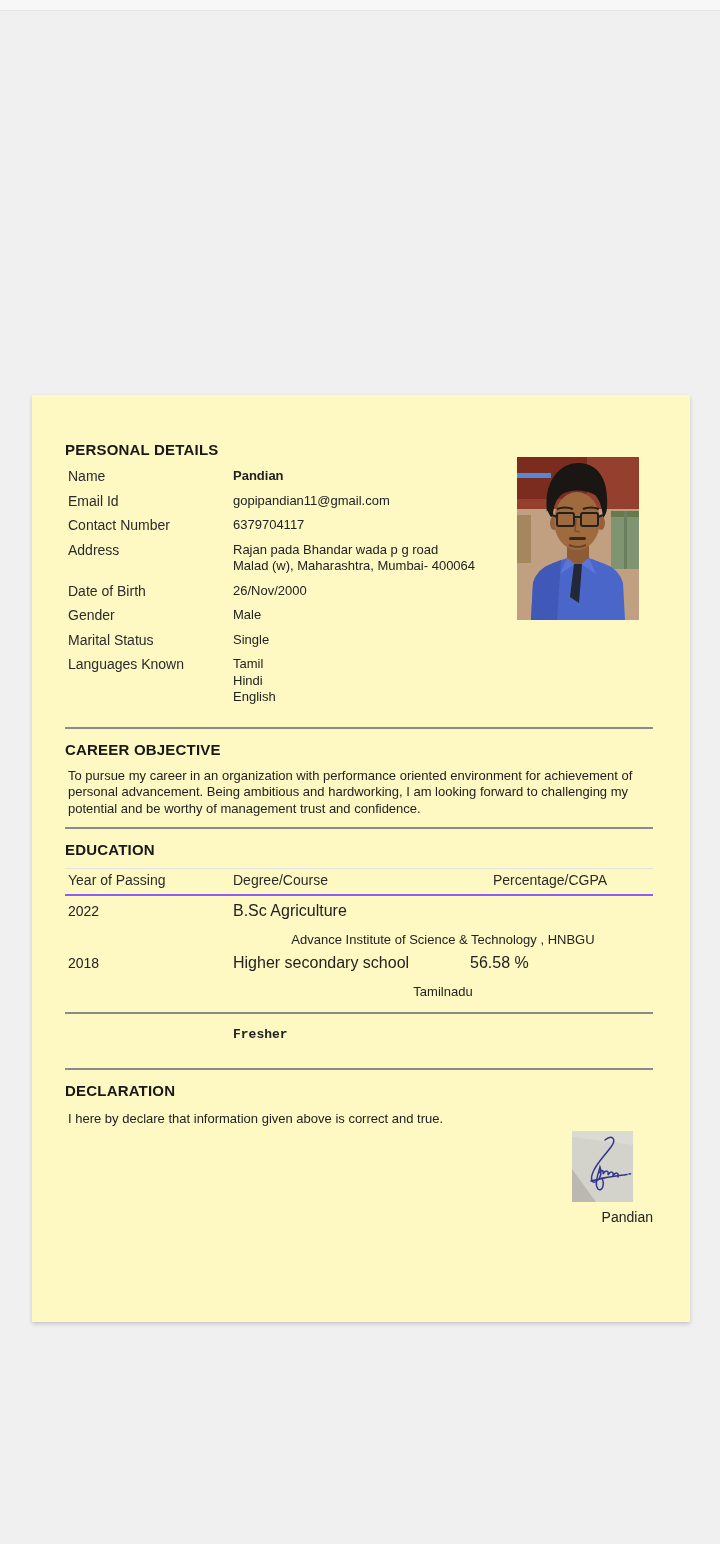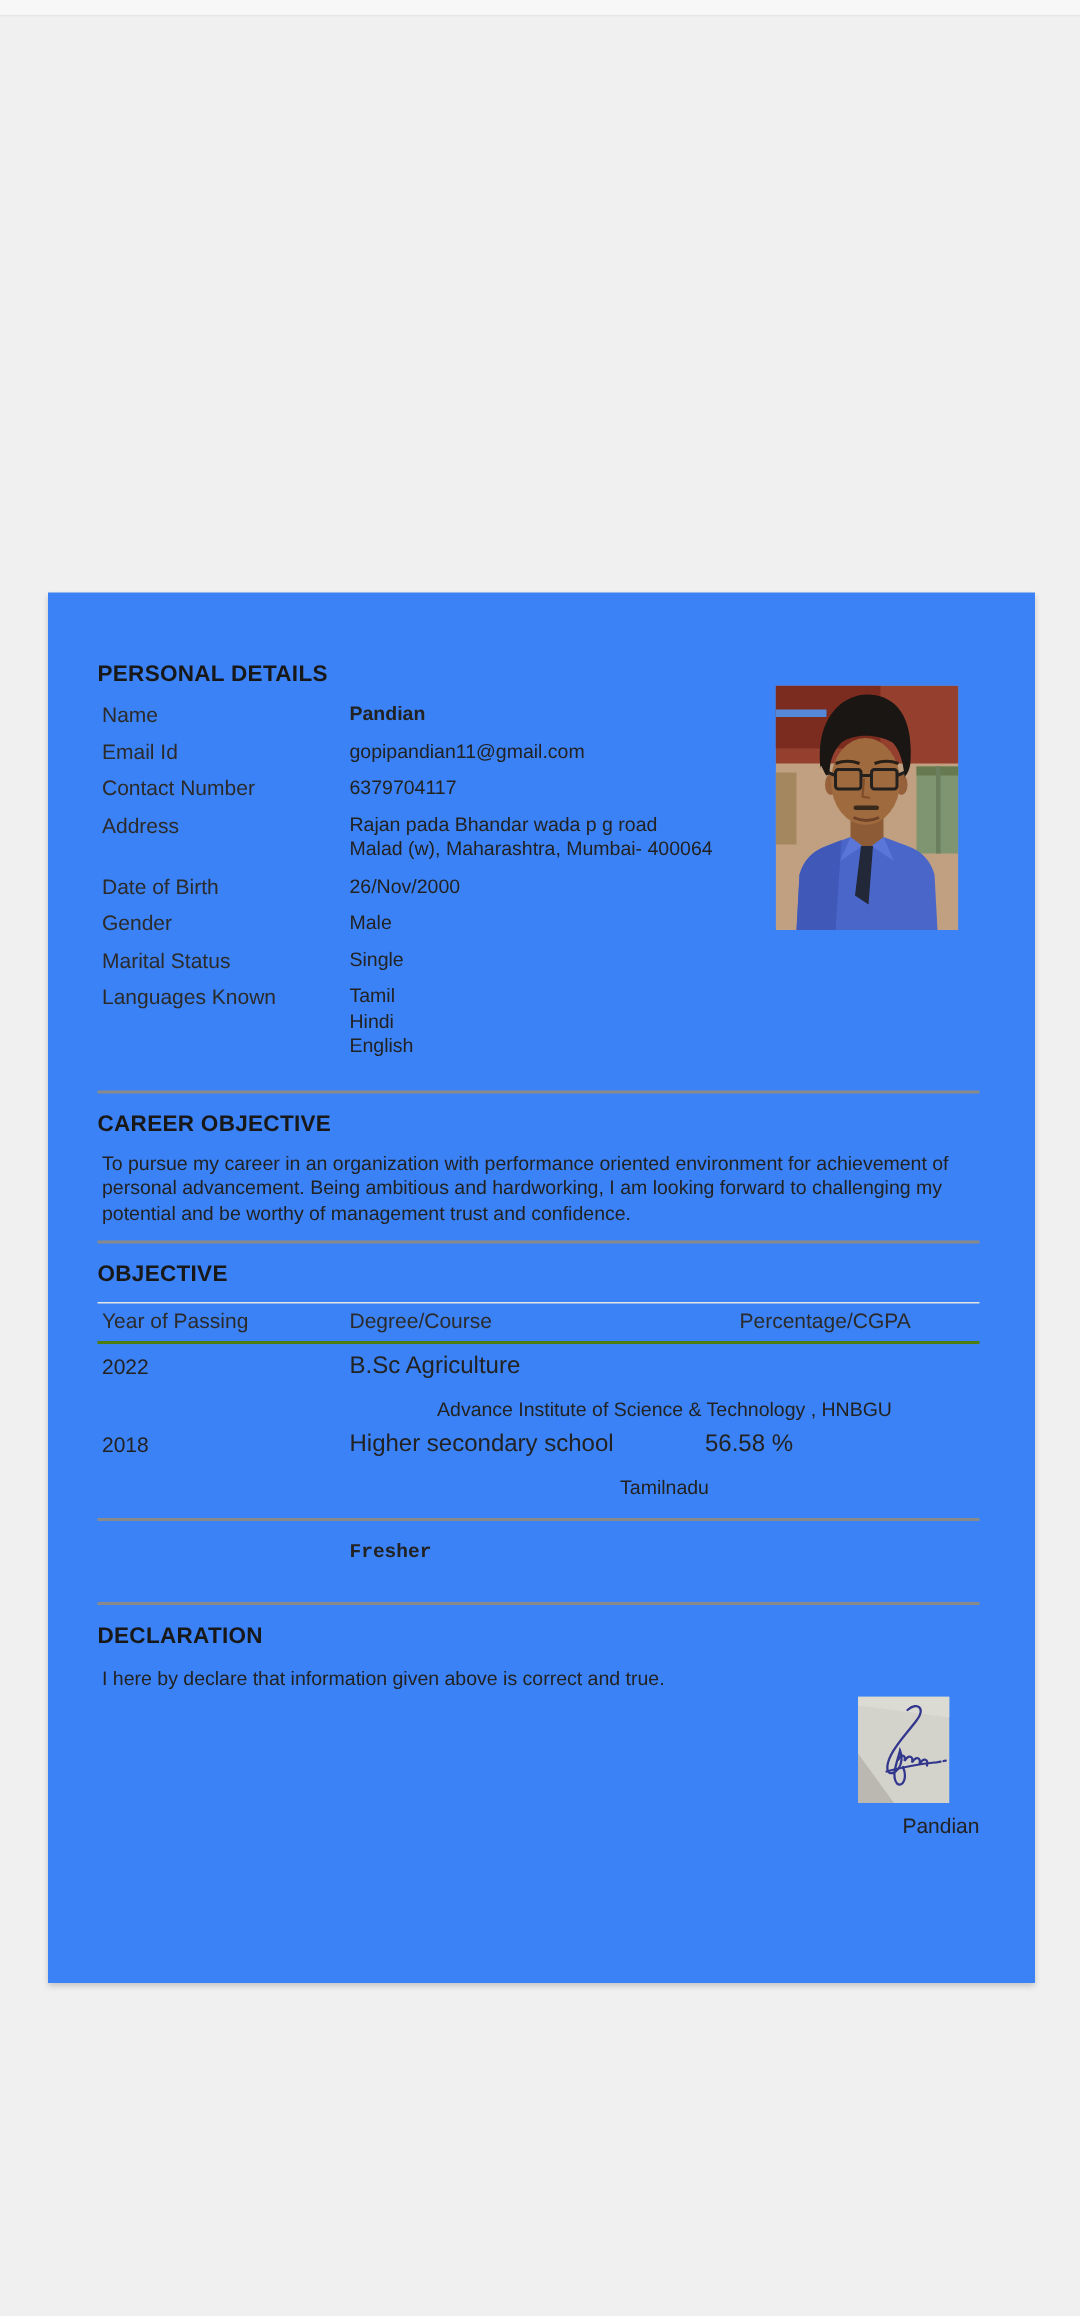--- a/index.html
+++ b/index.html
@@ -1,35 +1,35 @@
 <!DOCTYPE html>
 <html><head>
 <meta charset="utf-8">
 <style>
   html,body{margin:0;padding:0;background:#f0f0f1;font-family:"Liberation Sans","DejaVu Sans",sans-serif;}
   .viewport{position:relative;width:720px;height:1544px;background:#f0f0f1;overflow:hidden;}
   .top-strip{position:absolute;left:0;top:0;width:720px;height:10px;background:#f7f7f8;border-bottom:1px solid #e6e6e8;}
-  .doc-card{position:absolute;left:32px;top:395px;width:658px;height:927px;background:#3b82f6;
+  .doc-card{position:absolute;left:32px;top:395px;width:658px;height:927px;background:#fef9c3;
             box-shadow:0 2px 4px rgba(0,0,0,0.18);box-sizing:border-box;padding:46px 37px 0 33px;}
   .section-title{font-size:15px;font-weight:700;color:#181818;letter-spacing:0.2px;margin:0 0 10px 0;}
   .divider{border:none;border-top:2px solid #8a8a8a;margin:10px 0 0 0;}
   
   .personal{position:relative;}
   .pd-rows{padding-left:3px;}
   .pd-row{display:flex;margin-bottom:8px;}
   .pd-label{width:165px;flex:0 0 165px;font-size:14px;color:#2b2b2b;line-height:16.5px;}
   .pd-value{font-size:13px;color:#222222;line-height:16.5px;max-width:270px;}
   .pd-value span{display:block;}
   .pd-row.bold .pd-value{font-weight:700;}
   .photo-box{position:absolute;left:452px;top:16px;width:122px;height:163px;overflow:hidden;}
   
   .objective-text{font-size:13px;color:#222222;line-height:16.5px;margin:8px 0 0 3px;max-width:586px;}
   
   .edu-header{display:grid;grid-template-columns:168px 237px 1fr;border-top:1px solid #e4e4e4;
-              border-bottom:2px solid #4d7c0f;padding:3px 0 6px 0;margin-top:2px;}
+              border-bottom:2px solid #8b5cf6;padding:3px 0 6px 0;margin-top:2px;}
   .edu-header .col{font-size:14px;color:#2b2b2b;}
   .edu-header .col.year{padding-left:3px;}
   .edu-header .col.pct{padding-left:23px;}
   .edu-row{display:grid;grid-template-columns:168px 237px 1fr;margin-top:7px;}
   .edu-cell{font-size:16px;color:#222222;line-height:16px;}
   .edu-cell.year{padding-left:3px;font-size:14px;}
   .edu-sub{display:grid;grid-template-columns:168px 1fr;margin-top:13px;text-align:center;}
   .edu-sub .inst{font-size:13px;color:#222222;line-height:16px;grid-column:2;}
   .edu-table{margin-bottom:12px;}
   
@@ -146,21 +146,21 @@
     <hr class="divider">
 
     <div style="margin-top:12px;">
       <h2 class="section-title">CAREER OBJECTIVE</h2>
       <p class="objective-text">To pursue my career in an organization with performance oriented environment for achievement of personal advancement. Being ambitious and hardworking, I am looking forward to challenging my potential and be worthy of management trust and confidence.</p>
     </div>
 
     <hr class="divider">
 
     <div style="margin-top:12px;">
-      <h2 class="section-title">OBJECTIVE</h2>
+      <h2 class="section-title">EDUCATION</h2>
       <div class="edu-table">
         <div class="edu-header">
           <div class="col year">Year of Passing</div>
           <div class="col degree">Degree/Course</div>
           <div class="col pct">Percentage/CGPA</div>
         </div>
 
         <div>
           <div class="edu-row">
             <div class="edu-cell year">2022</div>

